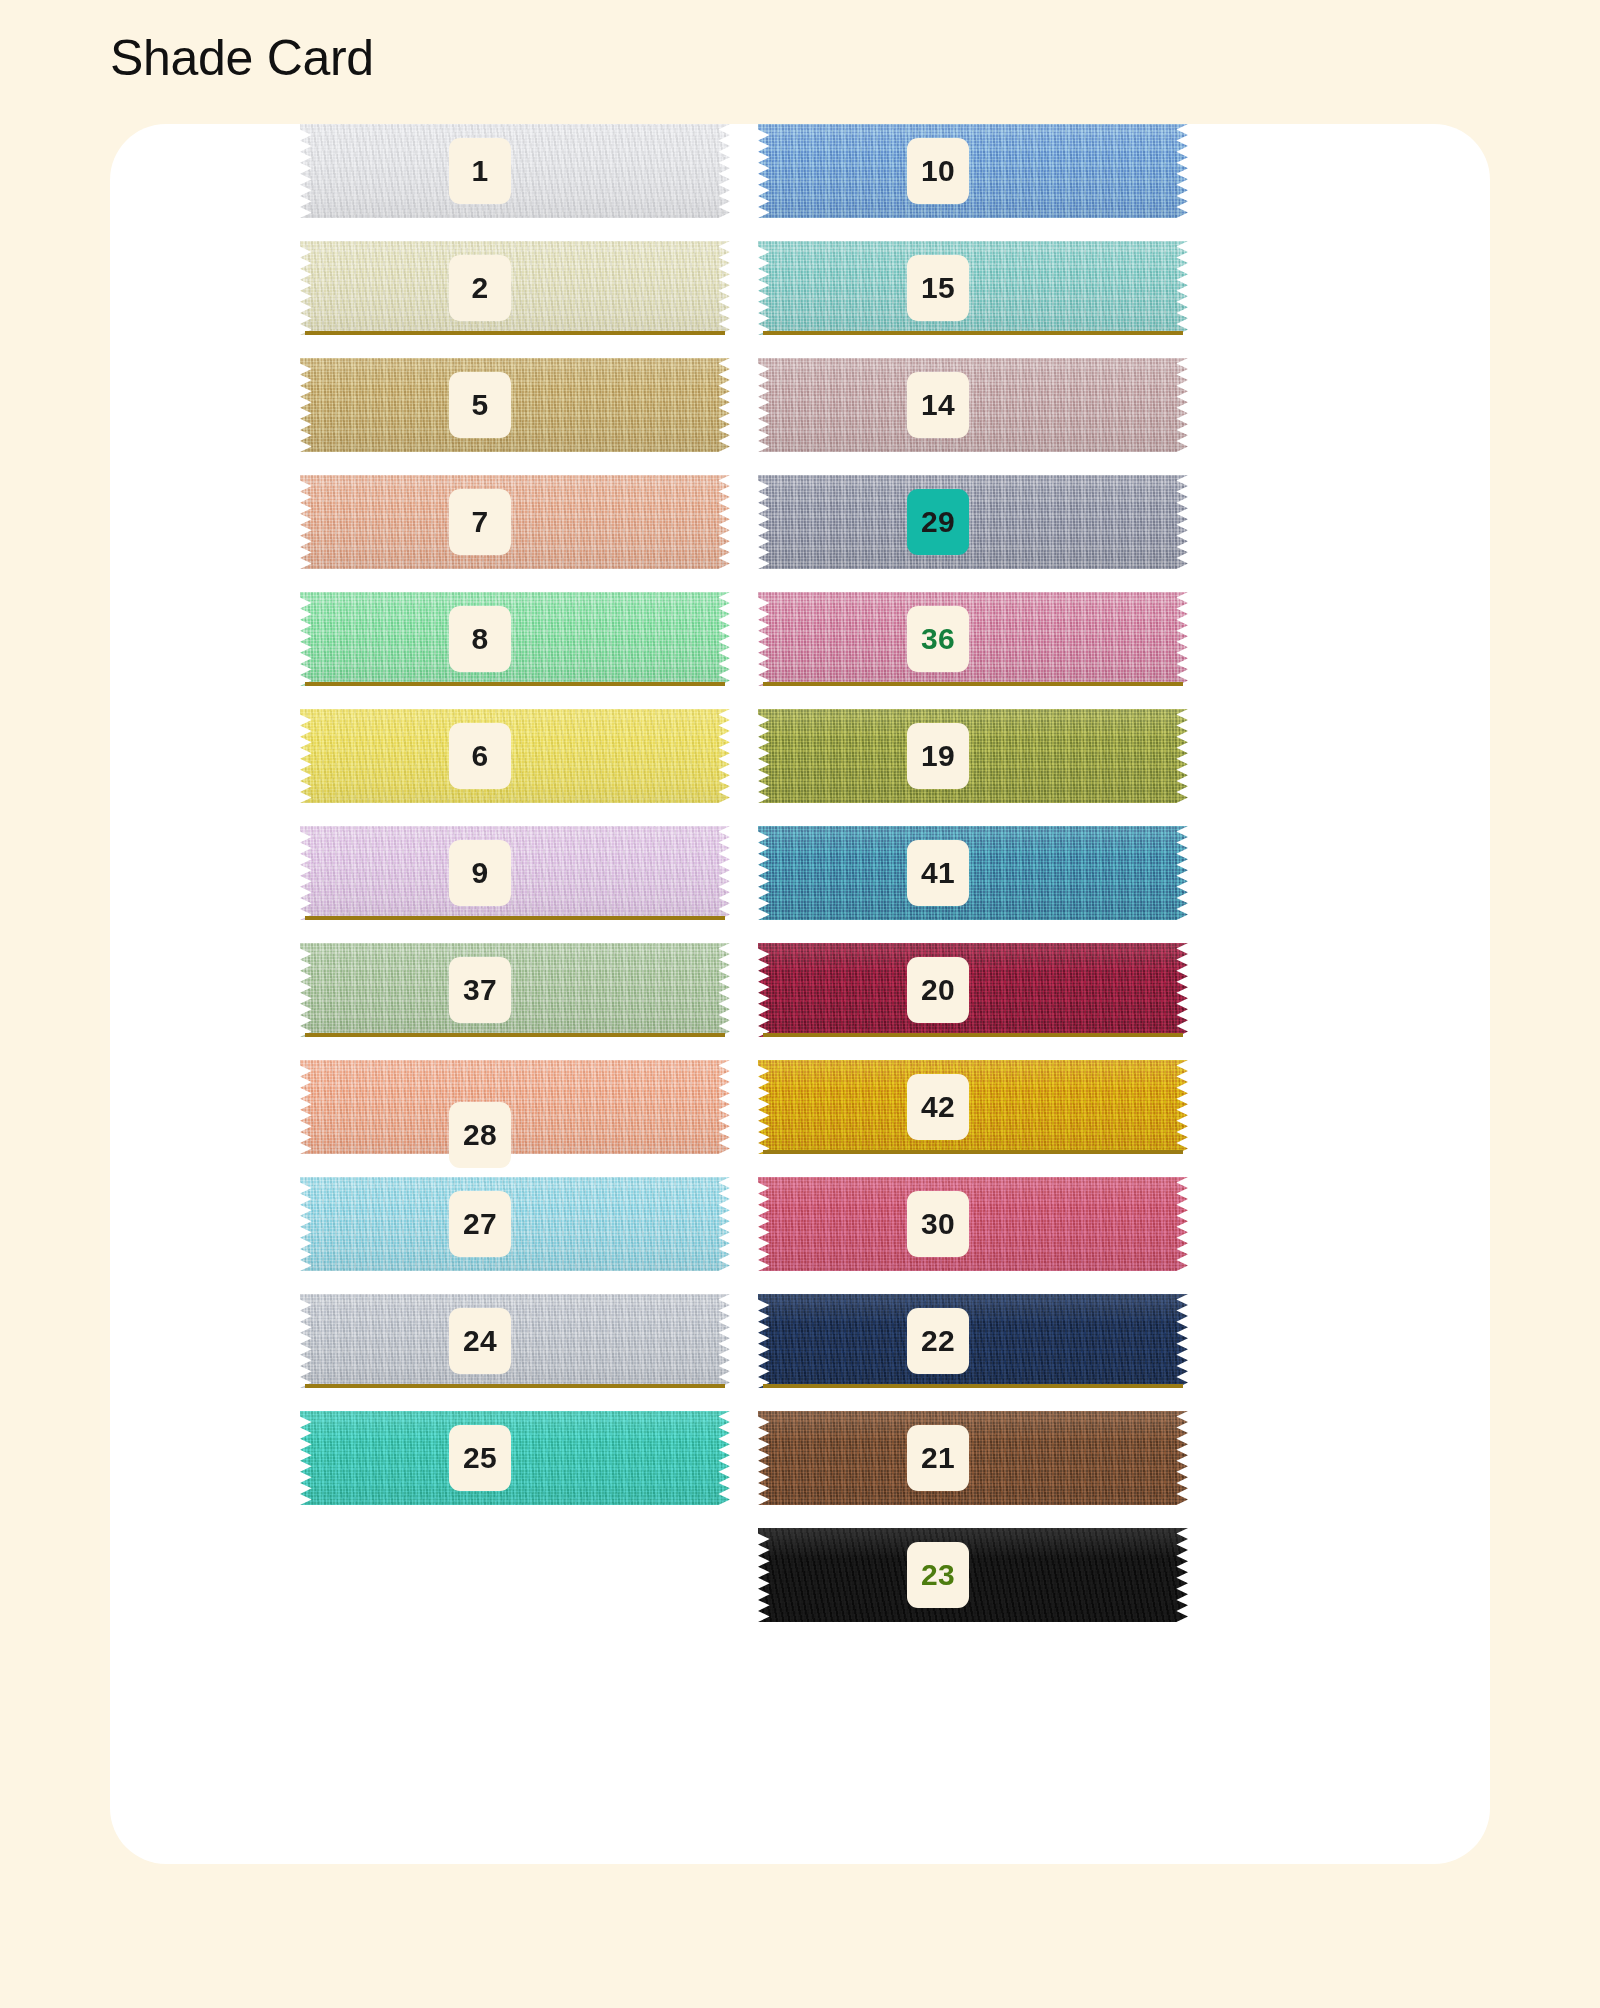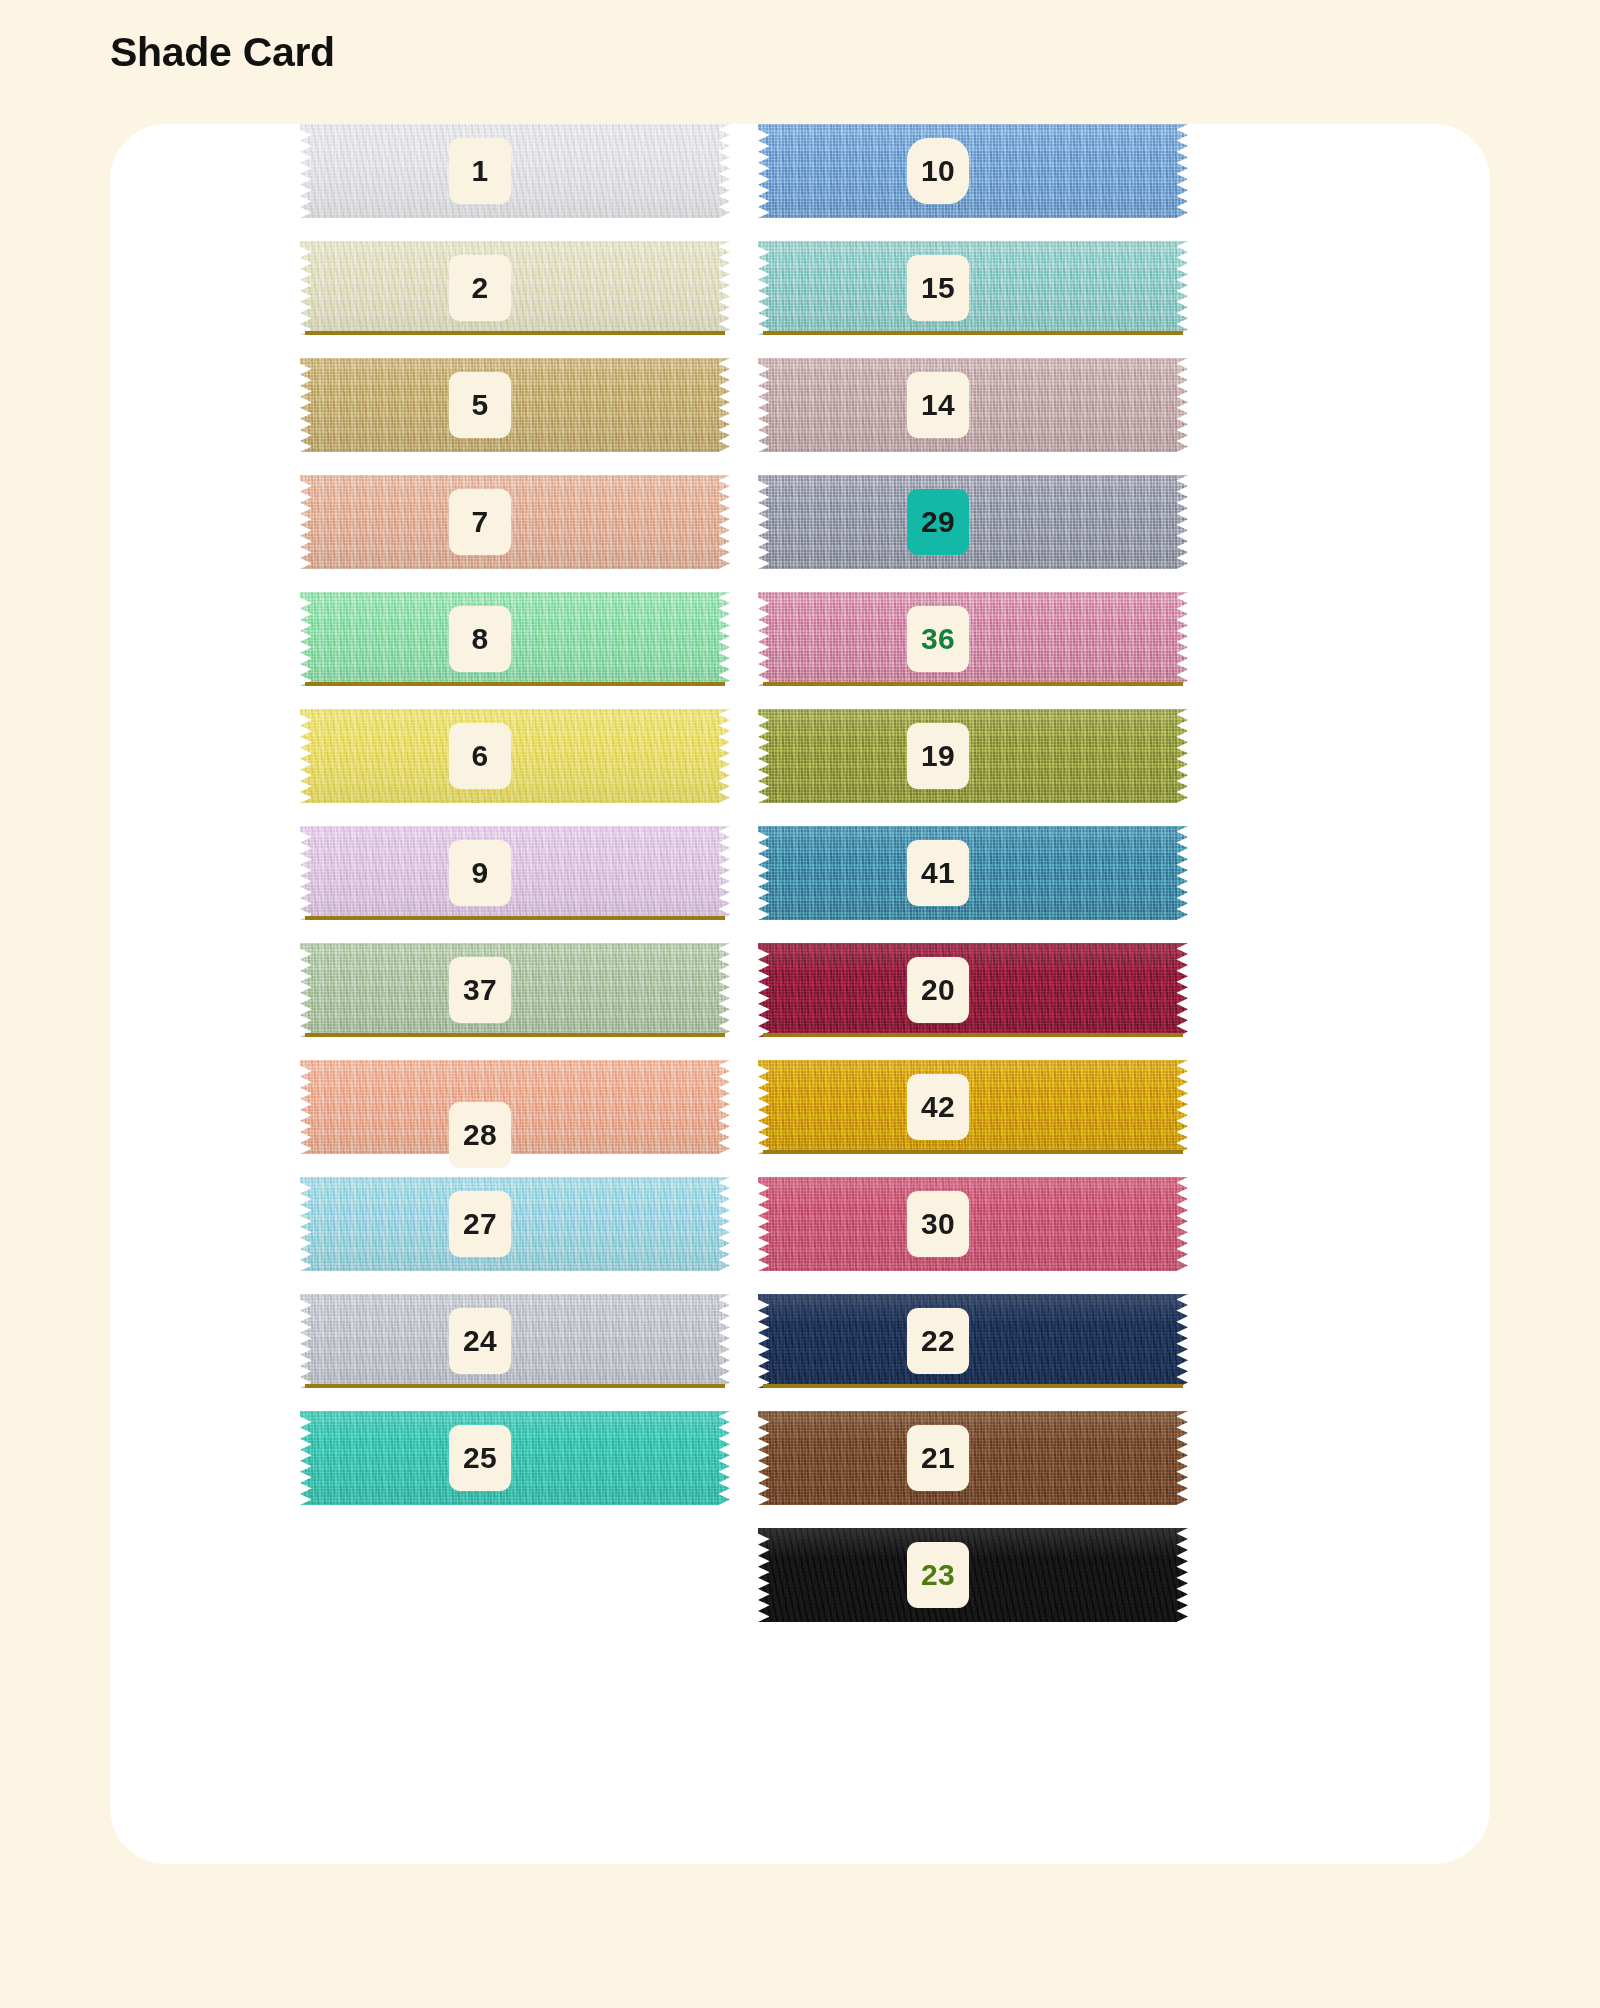--- a/index.html
+++ b/index.html
@@ -13,22 +13,22 @@
     background: #FDF5E3;
     font-family: "Liberation Sans", sans-serif;
     position: relative;
     overflow: hidden;
   }
 
   #page-title {
     position: absolute;
     left: 110px;
     top: 28px;
-    font-size: 41px;
-    font-weight: bold;
+    font-size: 50px;
+    font-weight: normal;
     color: #111111;
     letter-spacing: -0.3px;
     line-height: 1.2;
   }
 
   #shade-card {
     position: absolute;
     left: 110px;
     top: 124px;
     width: 1380px;
@@ -217,21 +217,21 @@
           <div class="swatch-label" style="background: rgb(251, 243, 226); color: rgb(26, 26, 26);">24</div>
         </div>
         <div class="swatch" data-selvedge="false">
           <div class="swatch-fabric" style="background: rgb(56, 191, 170);"></div>
           <div class="swatch-label" style="background: rgb(251, 243, 226); color: rgb(26, 26, 26);">25</div>
         </div>
       </div>
     <div class="swatch-column" id="column-right">
         <div class="swatch" data-selvedge="false">
           <div class="swatch-fabric" style="background: rgb(108, 156, 212);"></div>
-          <div class="swatch-label" style="background: rgb(251, 243, 226); color: rgb(26, 26, 26); border-radius: 21px;">10</div>
+          <div class="swatch-label" style="background: rgb(251, 243, 226); color: rgb(26, 26, 26);">10</div>
         </div>
         <div class="swatch" data-selvedge="true">
           <div class="swatch-fabric" style="background: rgb(132, 203, 198);"></div>
           <div class="selvedge"></div>
           <div class="swatch-label" style="background: rgb(251, 243, 226); color: rgb(26, 26, 26);">15</div>
         </div>
         <div class="swatch" data-selvedge="false">
           <div class="swatch-fabric" style="background: rgb(194, 164, 166);"></div>
           <div class="swatch-label" style="background: rgb(251, 243, 226); color: rgb(26, 26, 26);">14</div>
         </div>

